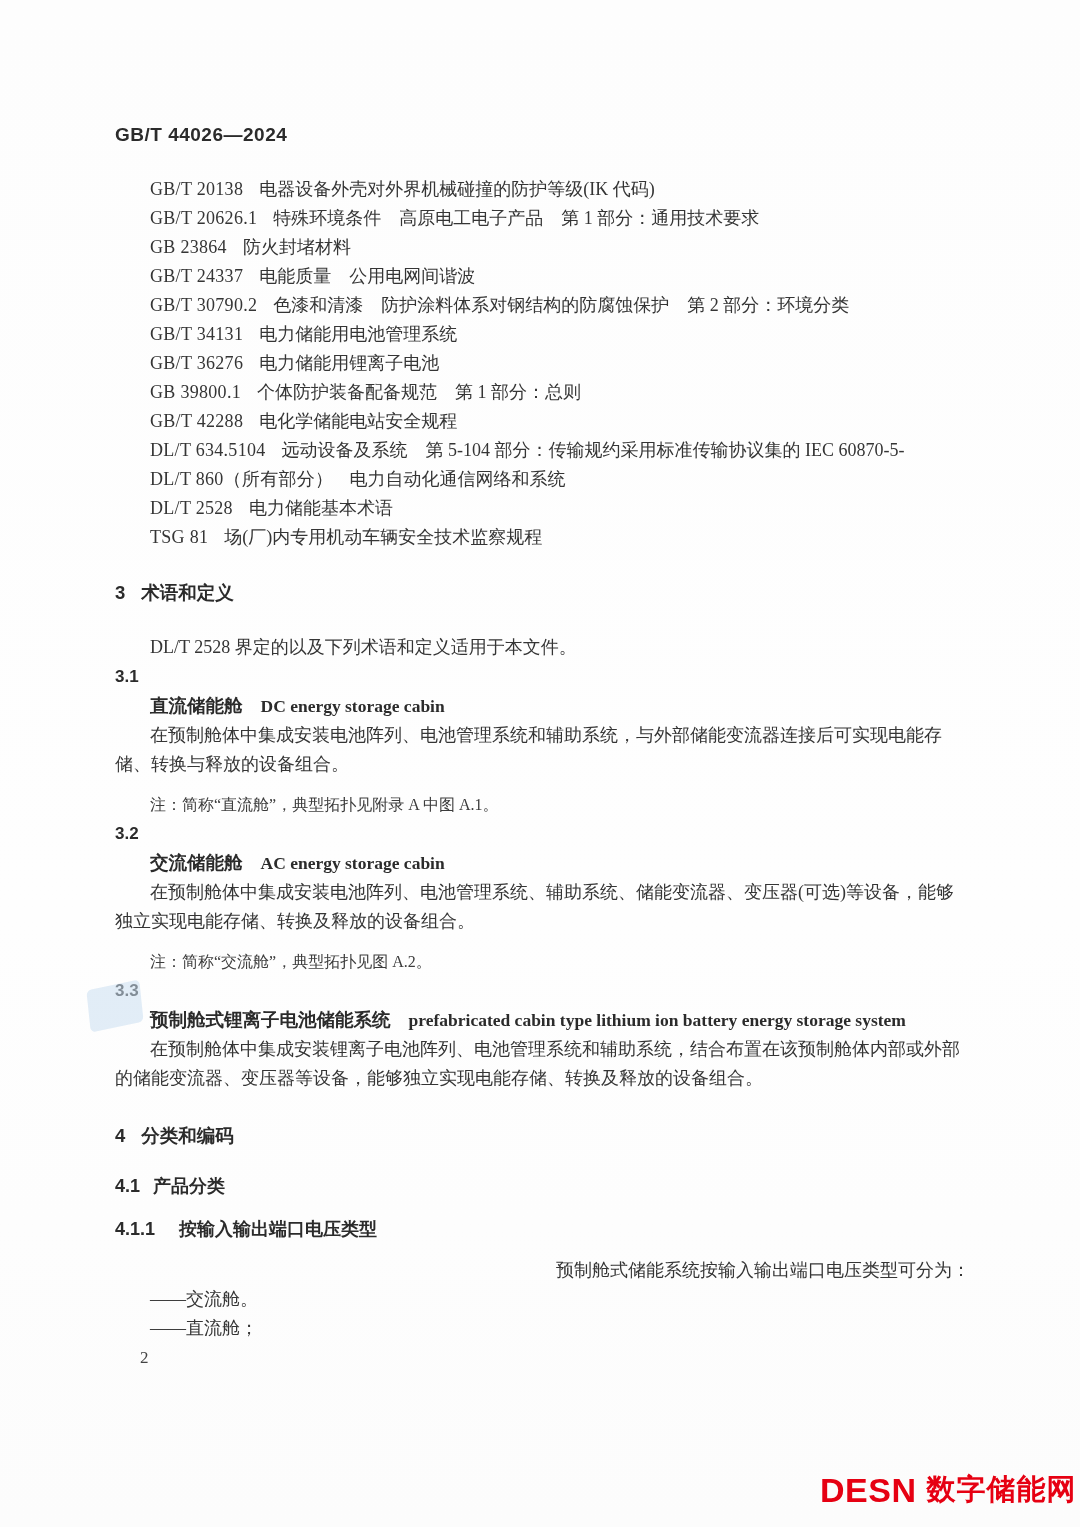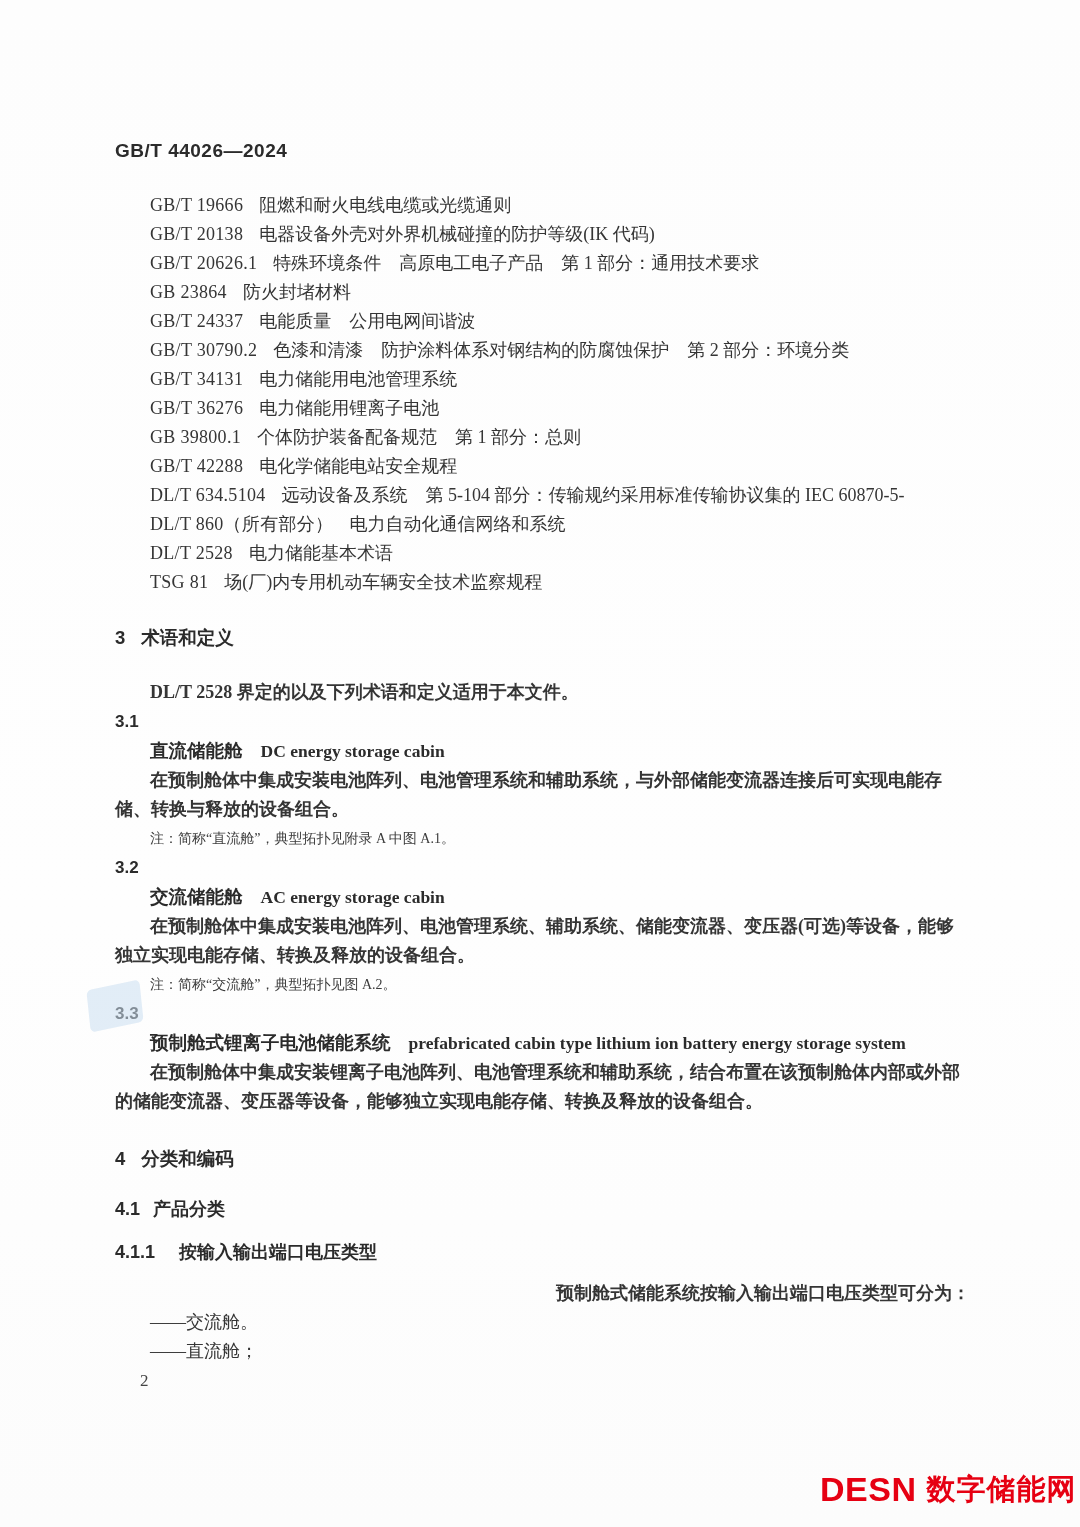--- a/index.html
+++ b/index.html
@@ -10,21 +10,21 @@
     color:#353535;
     position:relative;
     overflow:hidden;
   }
   .page {
     position:absolute; inset:0;
     background:linear-gradient(180deg,#fdfdfd 0%, #fefefe 60%, #fcfcfc 100%);
   }
   .content {
     position:absolute;
-    left:115px; top:136px;
+    left:115px; top:120px;
     width:855px;
     font-size:18px;
     line-height:29px;
   }
   p, h2, h3, h4 { margin:0; padding:0; font-weight:normal; }
 
   .doc-code {
     font-family:"Liberation Sans", sans-serif;
     font-weight:bold;
     font-size:19px;
@@ -54,43 +54,44 @@
     margin-top:22px;
   }
   .sub-h .h-num { margin-right:13px; }
   .subsub-h {
     font-family:"Liberation Sans", sans-serif;
     font-weight:bold; font-size:18px; color:#2b2b2b;
     margin-top:14px;
   }
   .subsub-h .h-num { margin-right:24px; }
 
-  .para { text-indent:35px; margin-top:0;font-weight:bold; }
+  .para { text-indent:35px; margin-top:0; }
   .para.intro { margin-top:26px; }
   .para.intro2 { margin-top:12px;text-align:right; }
 
   .term-num {
     font-family:"Liberation Sans", sans-serif;
     font-weight:bold; font-size:17px; color:#2b2b2b;
   }
   .term-line { padding-left:35px; white-space:nowrap; }
   .term-zh {
     font-family:"Liberation Sans", sans-serif;
     font-weight:bold; font-size:18.5px; color:#2b2b2b;
   }
   .term-en {
     font-family:"Liberation Serif", serif;
     font-weight:bold; font-size:17.5px; color:#2b2b2b;
     margin-left:18px;
   }
 
   .note {
     padding-left:35px;
-    font-size:14px;
+    font-size:16px;
     color:#3c3c3c;
+    margin-top:11px;
   }
 
   .dash-item { padding-left:35px; }
 
   .page-num {
     padding-left:25px;
     font-size:17px;
     color:#444;
   }
 
@@ -100,21 +101,21 @@
     width:54px; height:42px;
     background:#cbdef1;
     opacity:0.55;
     border-radius:5px;
     transform:rotate(-12deg) skewX(-6deg);
   }
 
   .footer-logo {
     position:absolute;
     left:820px; top:1470px;
-    display:flex; align-items:flex-start;
+    display:flex; align-items:center;
     white-space:nowrap;
   }
   .logo-latin {
     font-family:"Liberation Sans", sans-serif;
     font-weight:800;
     font-size:34px;
     letter-spacing:0.5px;
     color:#e60012;
   }
   .logo-cn {
@@ -128,21 +129,20 @@
 </style>
 </head>
 <body>
 
 <div class="page">
   <div class="content">
 
     <div class="doc-code">GB/T 44026—2024</div>
 
     <div class="refs">
-      <p class="ref"><span class="ref-code">GB/T 19666</span><span class="ref-title">阻燃和耐火电线电缆或光缆通则</span></p>
       <p class="ref"><span class="ref-code">GB/T 20138</span><span class="ref-title">电器设备外壳对外界机械碰撞的防护等级(IK 代码)</span></p>
       <p class="ref"><span class="ref-code">GB/T 20626.1</span><span class="ref-title">特殊环境条件　高原电工电子产品　第 1 部分：通用技术要求</span></p>
       <p class="ref"><span class="ref-code">GB 23864</span><span class="ref-title">防火封堵材料</span></p>
       <p class="ref"><span class="ref-code">GB/T 24337</span><span class="ref-title">电能质量　公用电网间谐波</span></p>
       <p class="ref"><span class="ref-code">GB/T 30790.2</span><span class="ref-title">色漆和清漆　防护涂料体系对钢结构的防腐蚀保护　第 2 部分：环境分类</span></p>
       <p class="ref"><span class="ref-code">GB/T 34131</span><span class="ref-title">电力储能用电池管理系统</span></p>
       <p class="ref"><span class="ref-code">GB/T 36276</span><span class="ref-title">电力储能用锂离子电池</span></p>
       <p class="ref"><span class="ref-code">GB 39800.1</span><span class="ref-title">个体防护装备配备规范　第 1 部分：总则</span></p>
       <p class="ref"><span class="ref-code">GB/T 42288</span><span class="ref-title">电化学储能电站安全规程</span></p>
       <p class="ref"><span class="ref-code">DL/T 634.5104</span><span class="ref-title">远动设备及系统　第 5-104 部分：传输规约采用标准传输协议集的 IEC 60870-5-</span></p>

